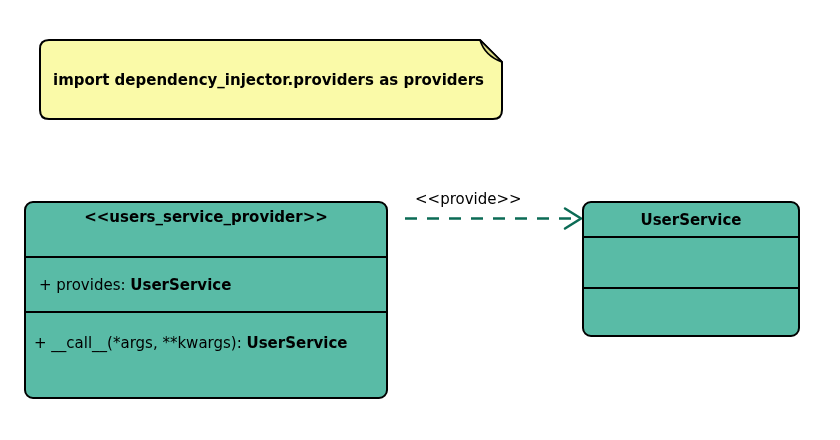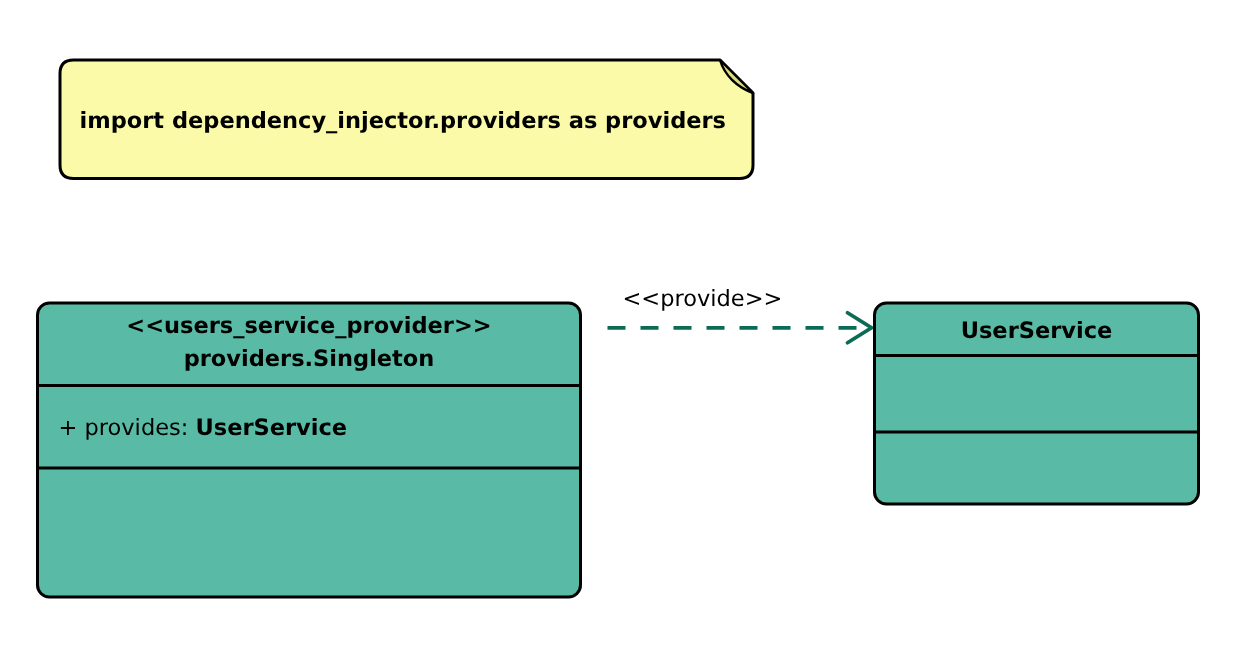--- a/index.html
+++ b/index.html
@@ -115,28 +115,30 @@
 
   <svg style="left:40px; top:39px;" width="466" height="84" viewBox="0 0 466 84">
     <path class="note-body" d="M9,1 H440 L462,23 V71 Q462,80 453,80 H9 Q0,80 0,71 V10 Q0,1 9,1 Z"></path>
     <path class="note-fold" d="M440,1 C443,11 451,19 462,23 L440,1 Z"></path>
   </svg>
   <div class="note-text">import dependency_injector.providers as providers</div>
 
   <div class="uml-class cls-left">
     <div class="cls-header">
       <div>&lt;&lt;users_service_provider&gt;&gt;</div>
-      <div>providers.Singleton</div>
     </div>
     <div class="compartment attrs">
       <div class="row">
         <span>+ provides: </span><span class="b">UserService</span>
       </div>
     </div>
     <div class="compartment methods">
+      <div class="row">
+        <span>+ __call__(*args, **kwargs): </span><span class="b">UserService</span>
+      </div>
     </div>
   </div>
 
   <svg style="left:404px; top:190px;" width="180" height="42" viewBox="0 0 180 42">
     <line class="arrow-dash" x1="1" y1="28.5" x2="170" y2="28.5"></line>
     <polyline class="arrow-head" points="161,18.5 177,28.5 161,38.5"></polyline>
   </svg>
   <div class="arrow-label">&lt;&lt;provide&gt;&gt;</div>
 
   <div class="uml-class cls-right">

